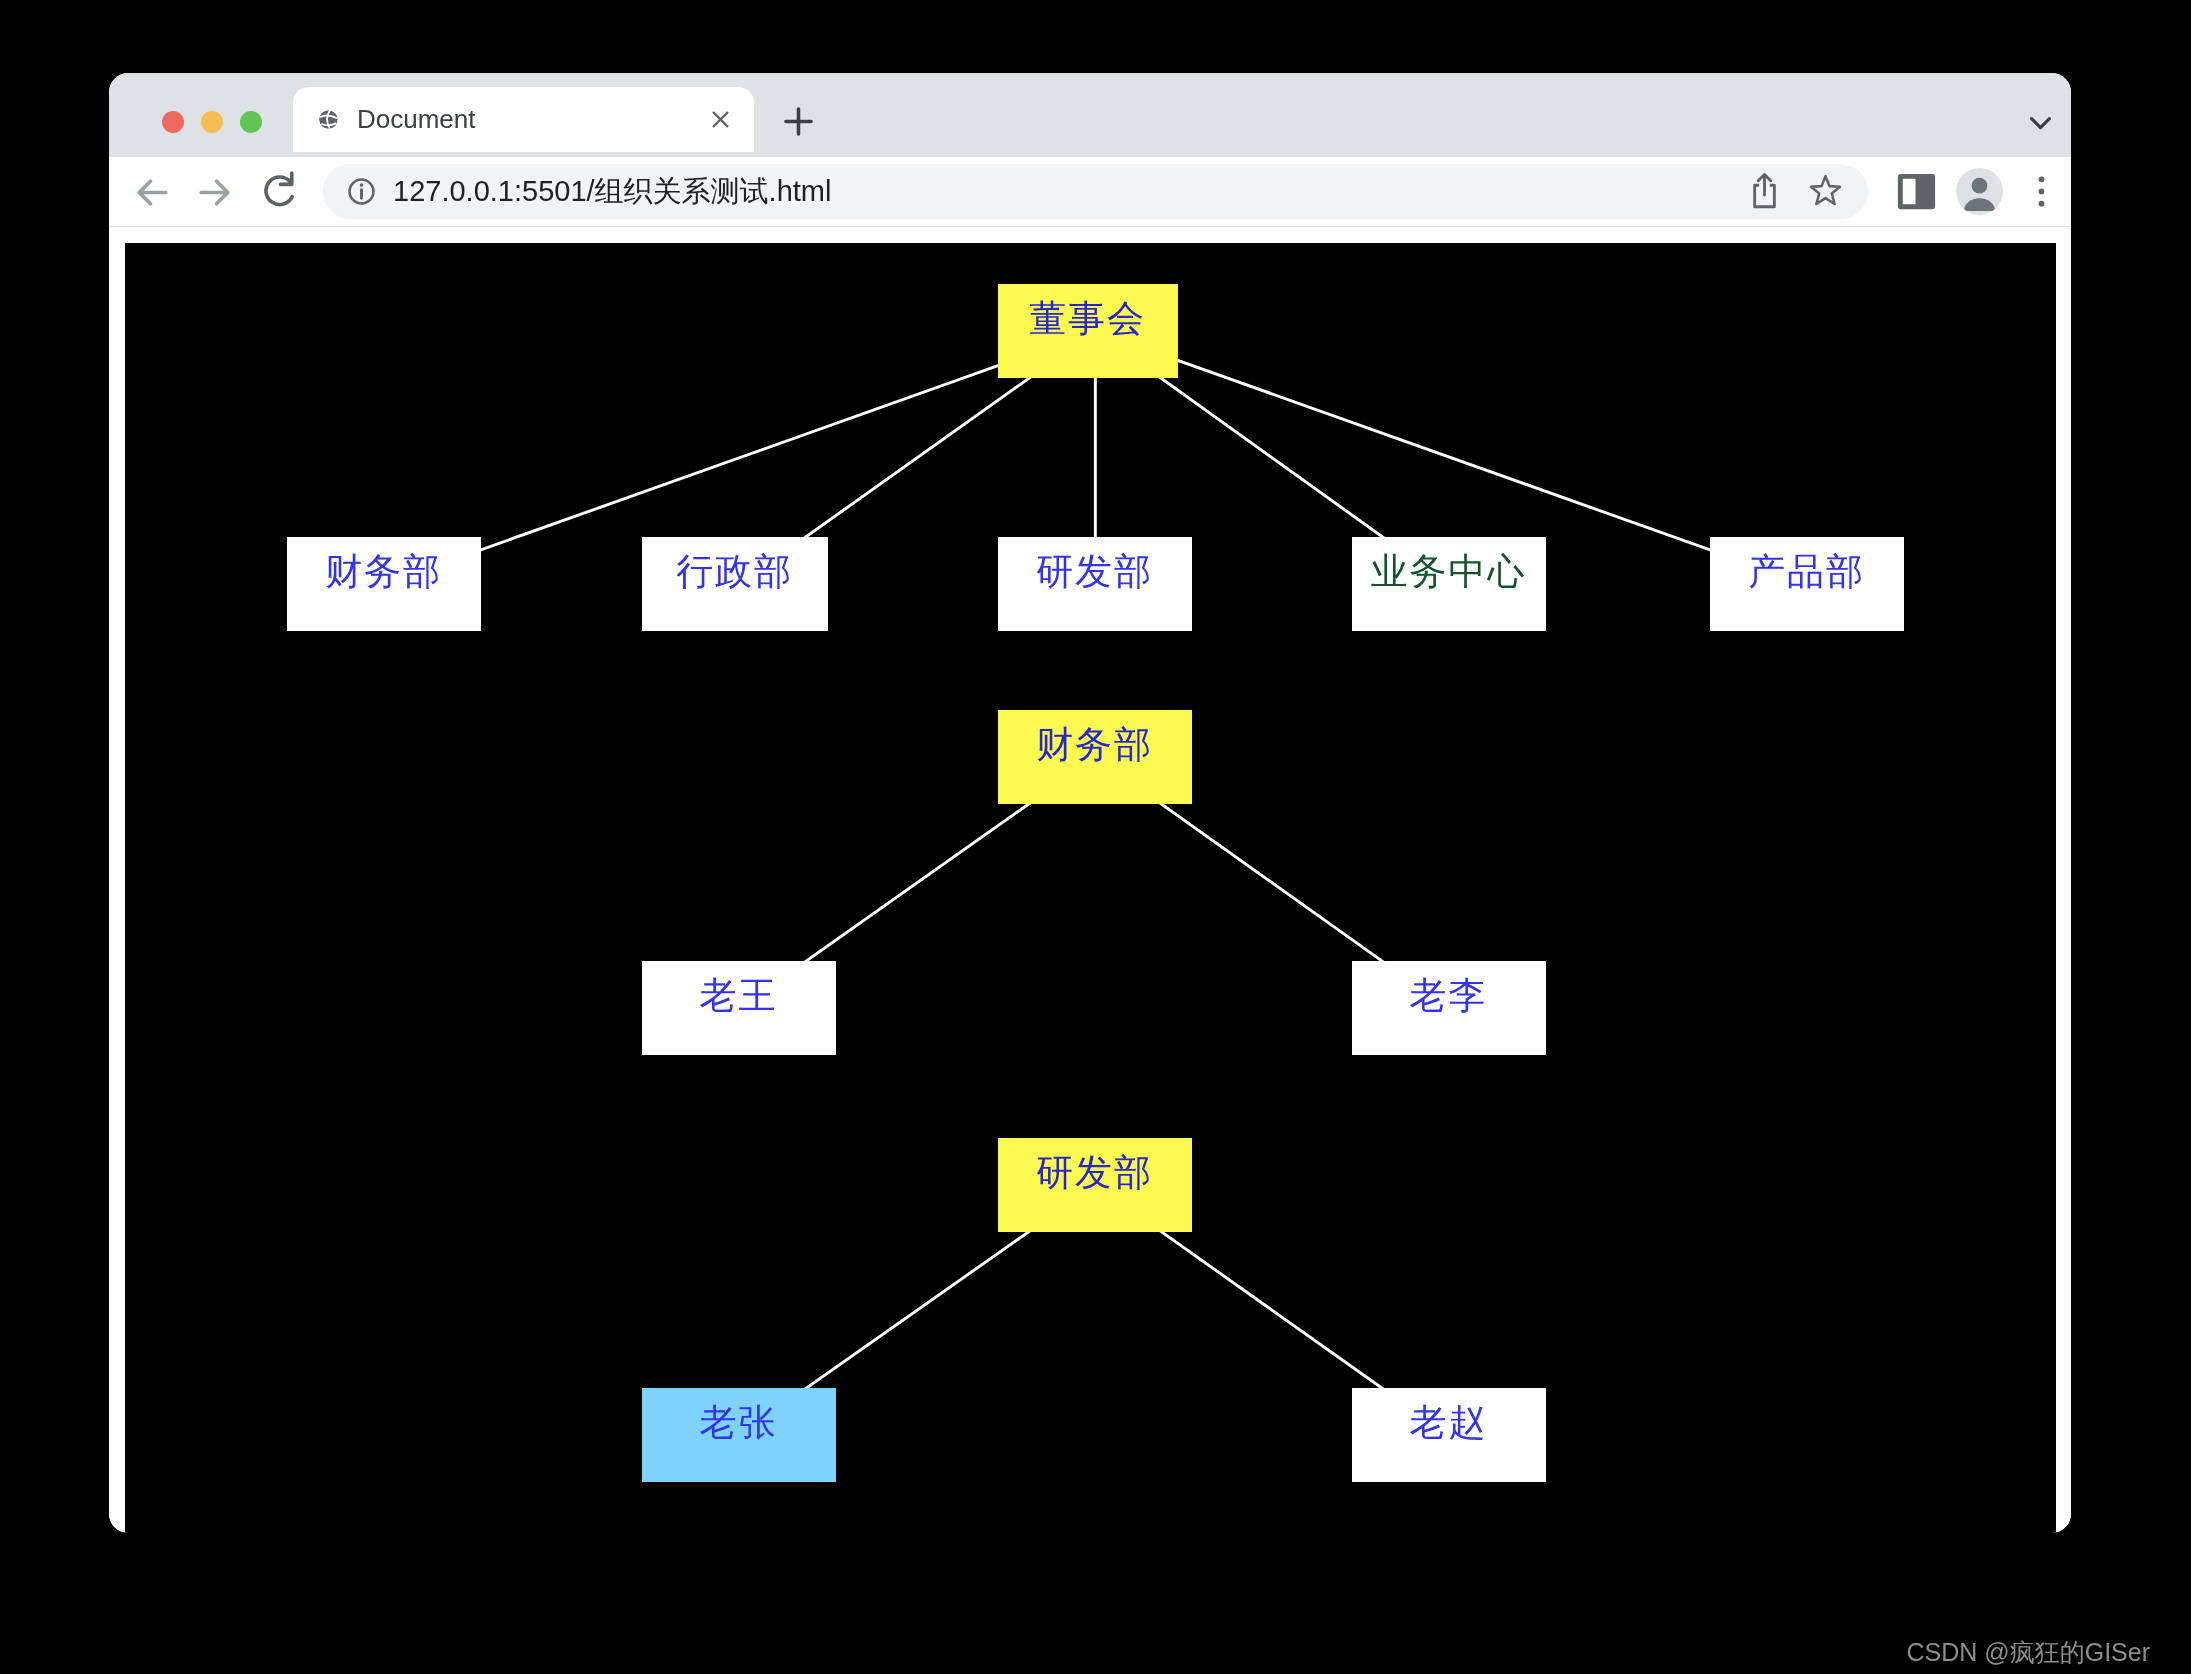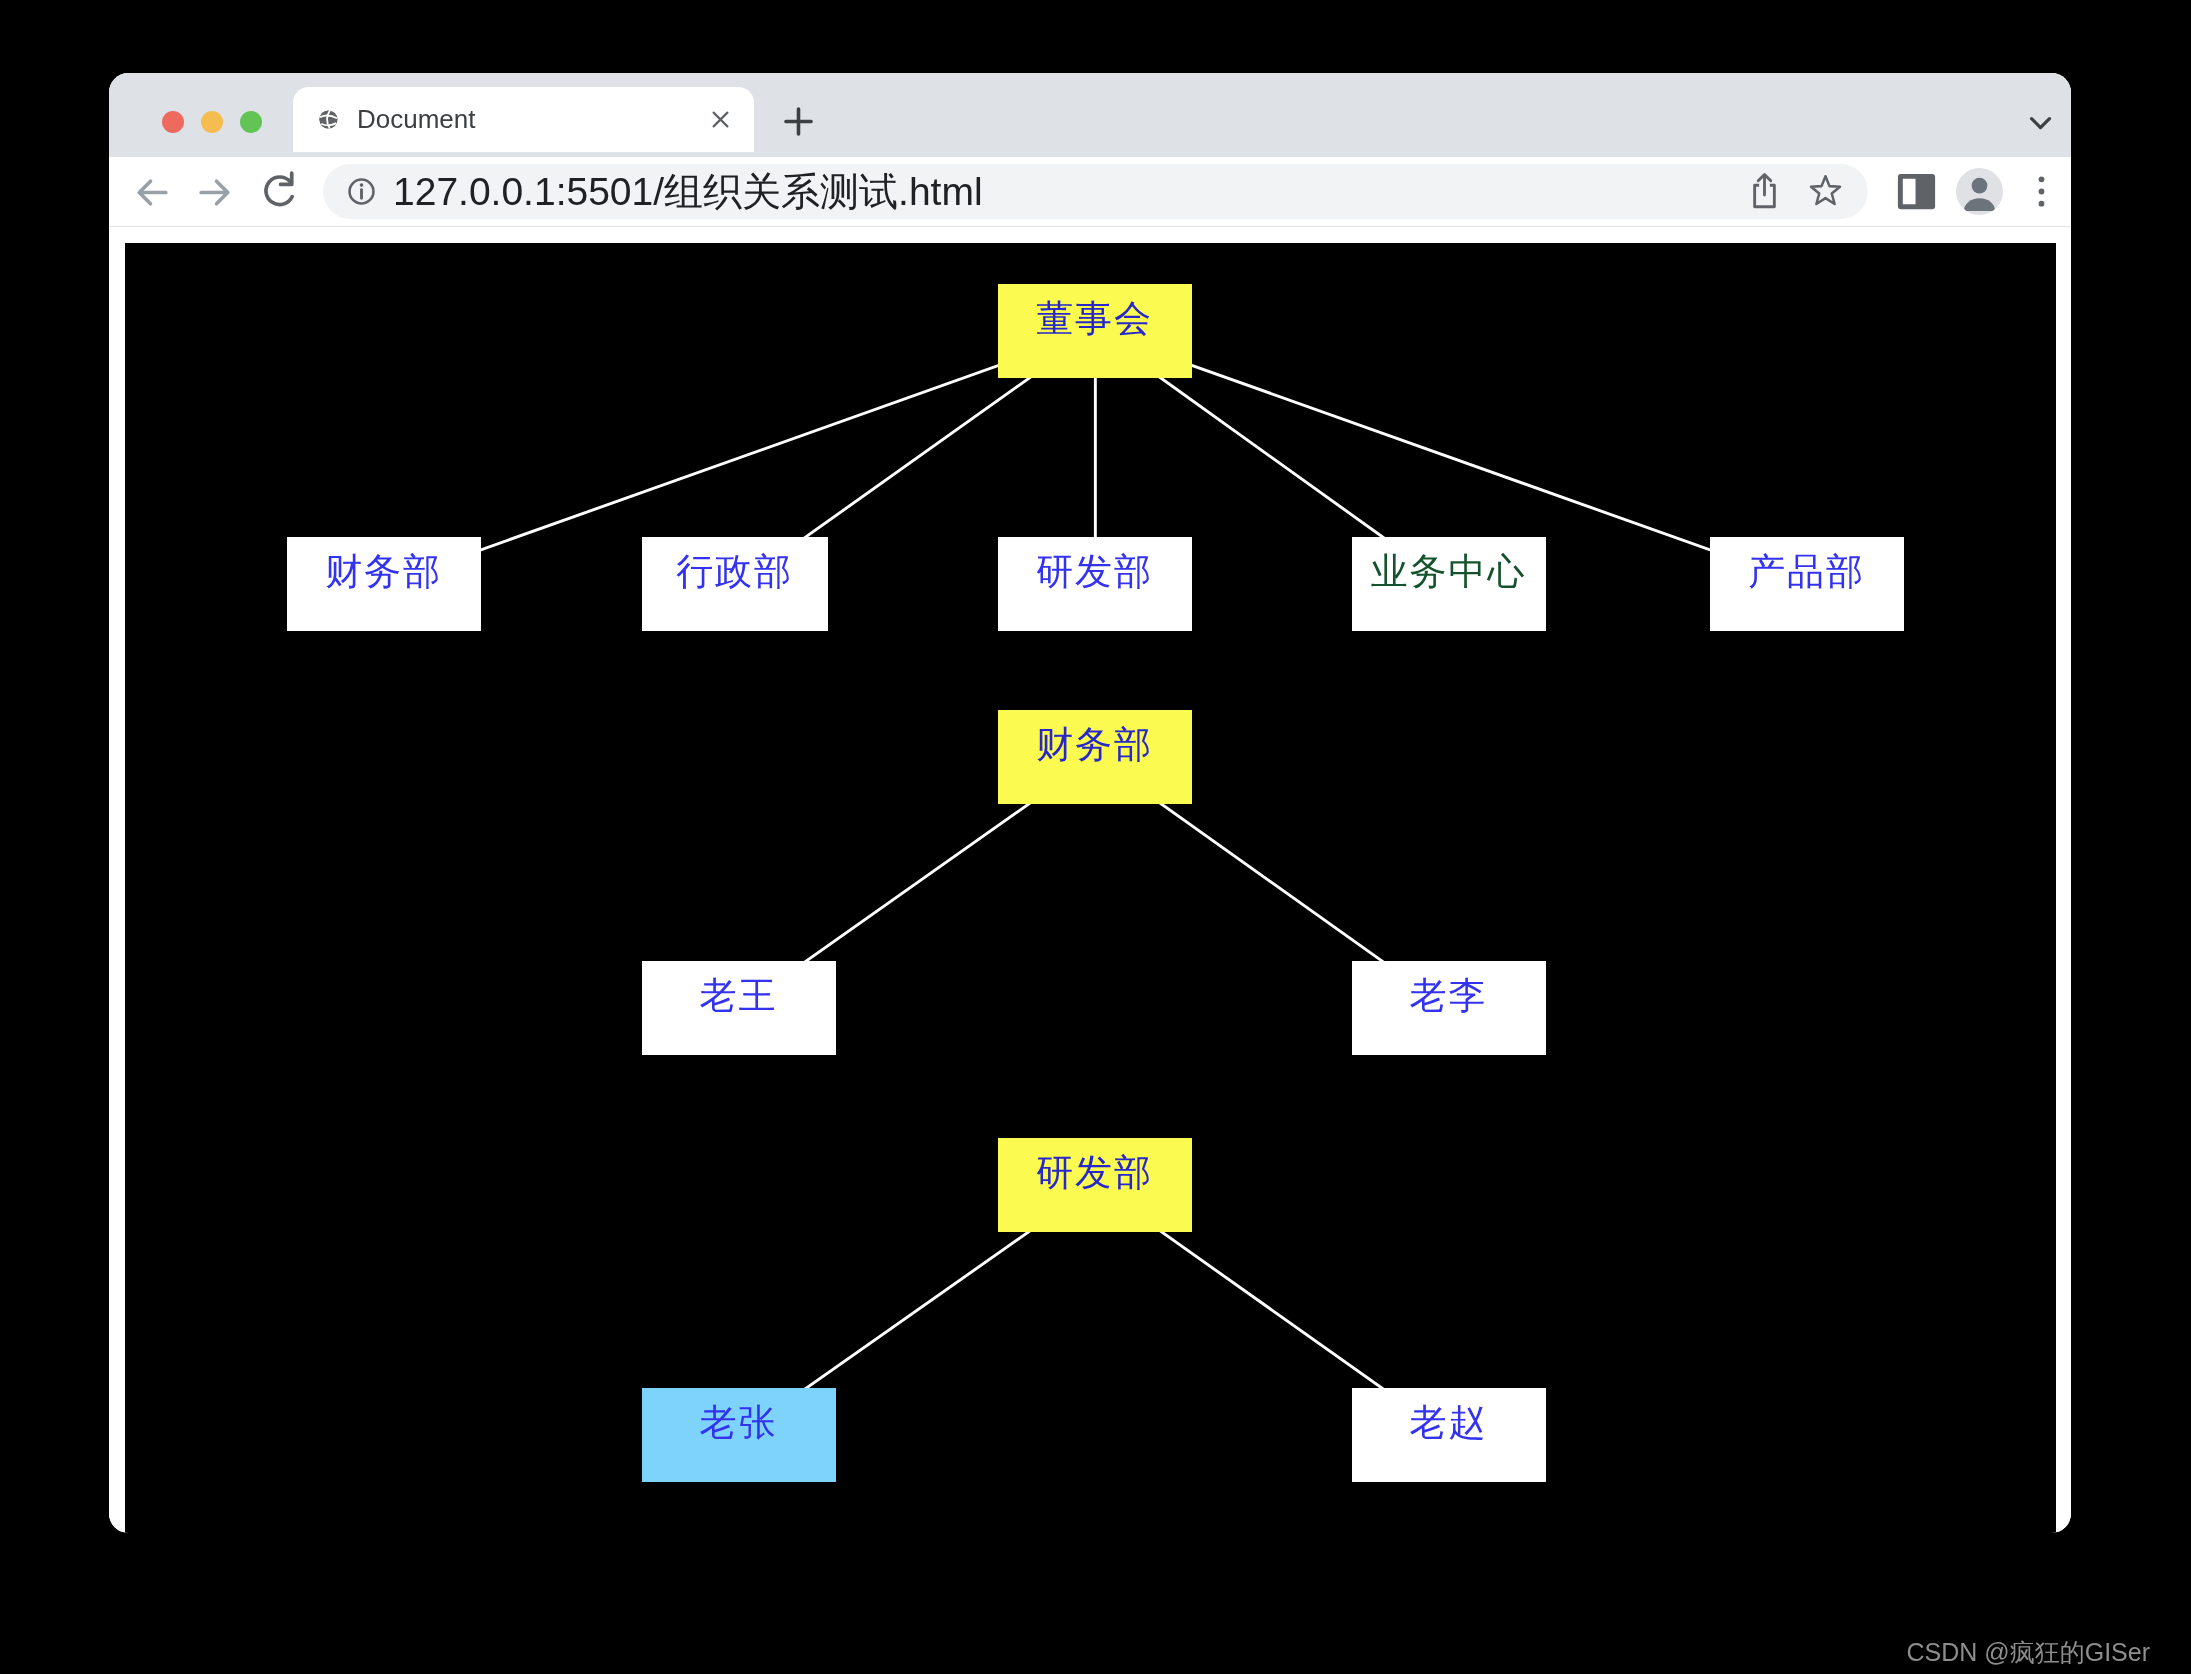--- a/index.html
+++ b/index.html
@@ -37,21 +37,21 @@
   .toolbar { position:relative; height:69px; background:#fff; border-bottom:1.9px solid #E1E3E6; }
   .navbtn { position:absolute; top:10.7px; width:49px; height:49px; }
   .nav-back { left:17.5px; } .nav-fwd { left:82px; } .nav-reload { left:146px; }
   .omnibox {
     position:absolute; left:214px; top:6.8px; width:1545px; height:55px;
     background:#F1F3F4; border-radius:28px;
   }
   .siteinfo { position:absolute; left:17.5px; top:6.8px; width:41px; height:41px; }
   .url {
     position:absolute; left:70px; top:0; height:55px; line-height:55px;
-    font-size:39px; color:#202124; white-space:nowrap;
+    font-size:29px; color:#202124; white-space:nowrap;
   }
   .share-btn { position:absolute; right:82px; top:5.8px; width:43px; height:43px; }
   .star-btn  { position:absolute; right:21.3px; top:5.8px; width:43px; height:43px; }
   .sidebar-btn { position:absolute; left:1784px; top:10.7px; width:47px; height:47px; }
   .avatar { position:absolute; left:1847px; top:10.7px; width:47px; height:47px; border-radius:50%; background:#DFE1E5; overflow:hidden; }
   .menu-btn { position:absolute; left:1910px; top:10.7px; width:45px; height:47px; }
   
   .page { position:relative; height:1305px; background:#fff; }
   .diagram { position:absolute; left:15.5px; top:15.5px; width:1931px; height:1290px; }
   .edges { position:absolute; left:0; top:0; width:100%; height:100%; }
@@ -175,21 +175,21 @@
           <line x1="1000" y1="90.5" x2="633" y2="351.5" stroke="#FFFFFF"></line>
           <line x1="1000" y1="90.5" x2="1000" y2="351.5" stroke="#FFFFFF"></line>
           <line x1="1000" y1="90.5" x2="1364" y2="351.5" stroke="#FFFFFF"></line>
           <line x1="1000" y1="90.5" x2="1733" y2="351.5" stroke="#FFFFFF"></line>
           <line x1="1000" y1="529.5" x2="633" y2="788.5" stroke="#FFFFFF"></line>
           <line x1="1000" y1="529.5" x2="1364" y2="788.5" stroke="#FFFFFF"></line>
           <line x1="1000" y1="970.5" x2="633" y2="1228.5" stroke="#FFFFFF"></line>
           <line x1="1000" y1="970.5" x2="1364" y2="1228.5" stroke="#FFFFFF"></line>
         </svg>
 
-    <div class="node" style="left: 873px; top: 41px; width: 194px; height: 94px; background: rgb(250, 250, 80); color: rgb(39, 39, 204);">
+    <div class="node" style="left: 873px; top: 41px; width: 180px; height: 94px; background: rgb(250, 250, 80); color: rgb(39, 39, 204);">
           <span class="nlabel">董事会</span>
         </div>
         <div class="node" style="left: 162px; top: 294px; width: 194px; height: 94px; background: rgb(255, 255, 255); color: rgb(50, 50, 240);">
           <span class="nlabel">财务部</span>
         </div>
         <div class="node" style="left: 517px; top: 294px; width: 186px; height: 94px; background: rgb(255, 255, 255); color: rgb(50, 50, 240);">
           <span class="nlabel">行政部</span>
         </div>
         <div class="node" style="left: 873px; top: 294px; width: 194px; height: 94px; background: rgb(255, 255, 255); color: rgb(50, 50, 240);">
           <span class="nlabel">研发部</span>

